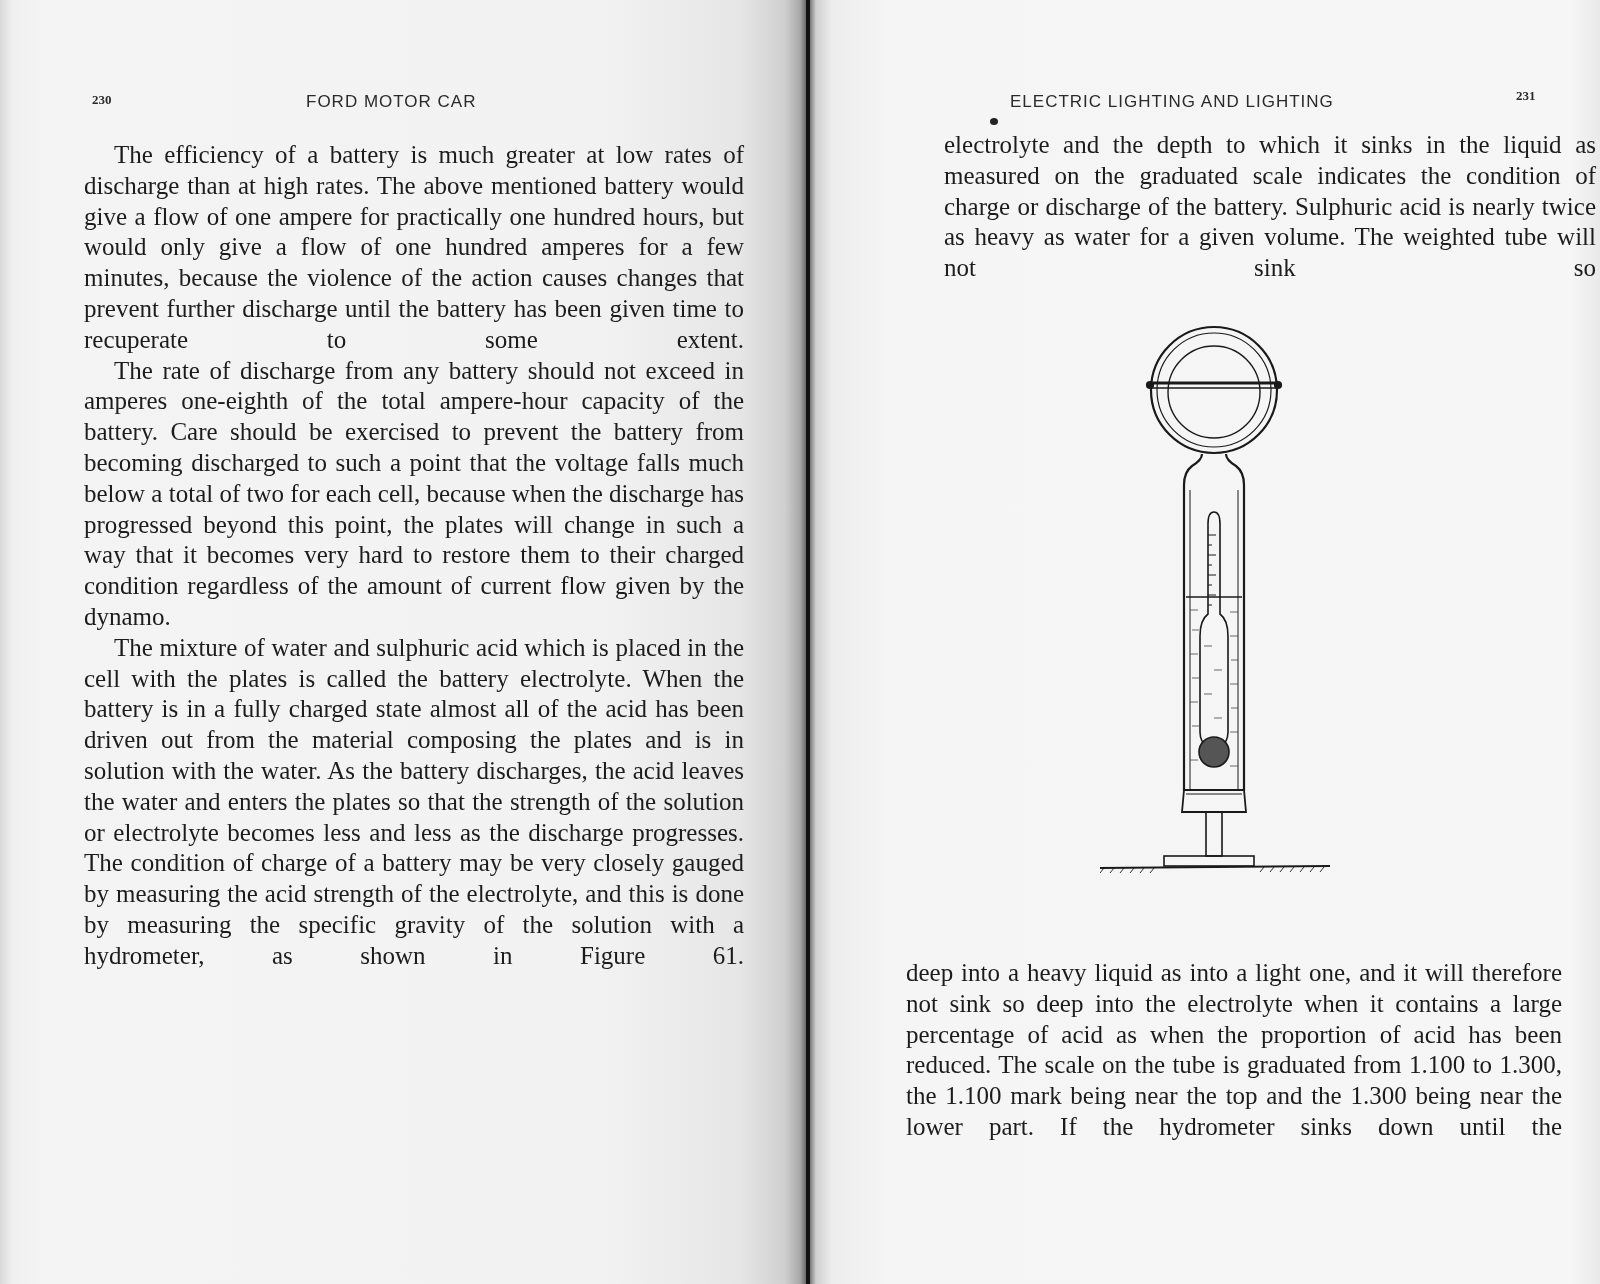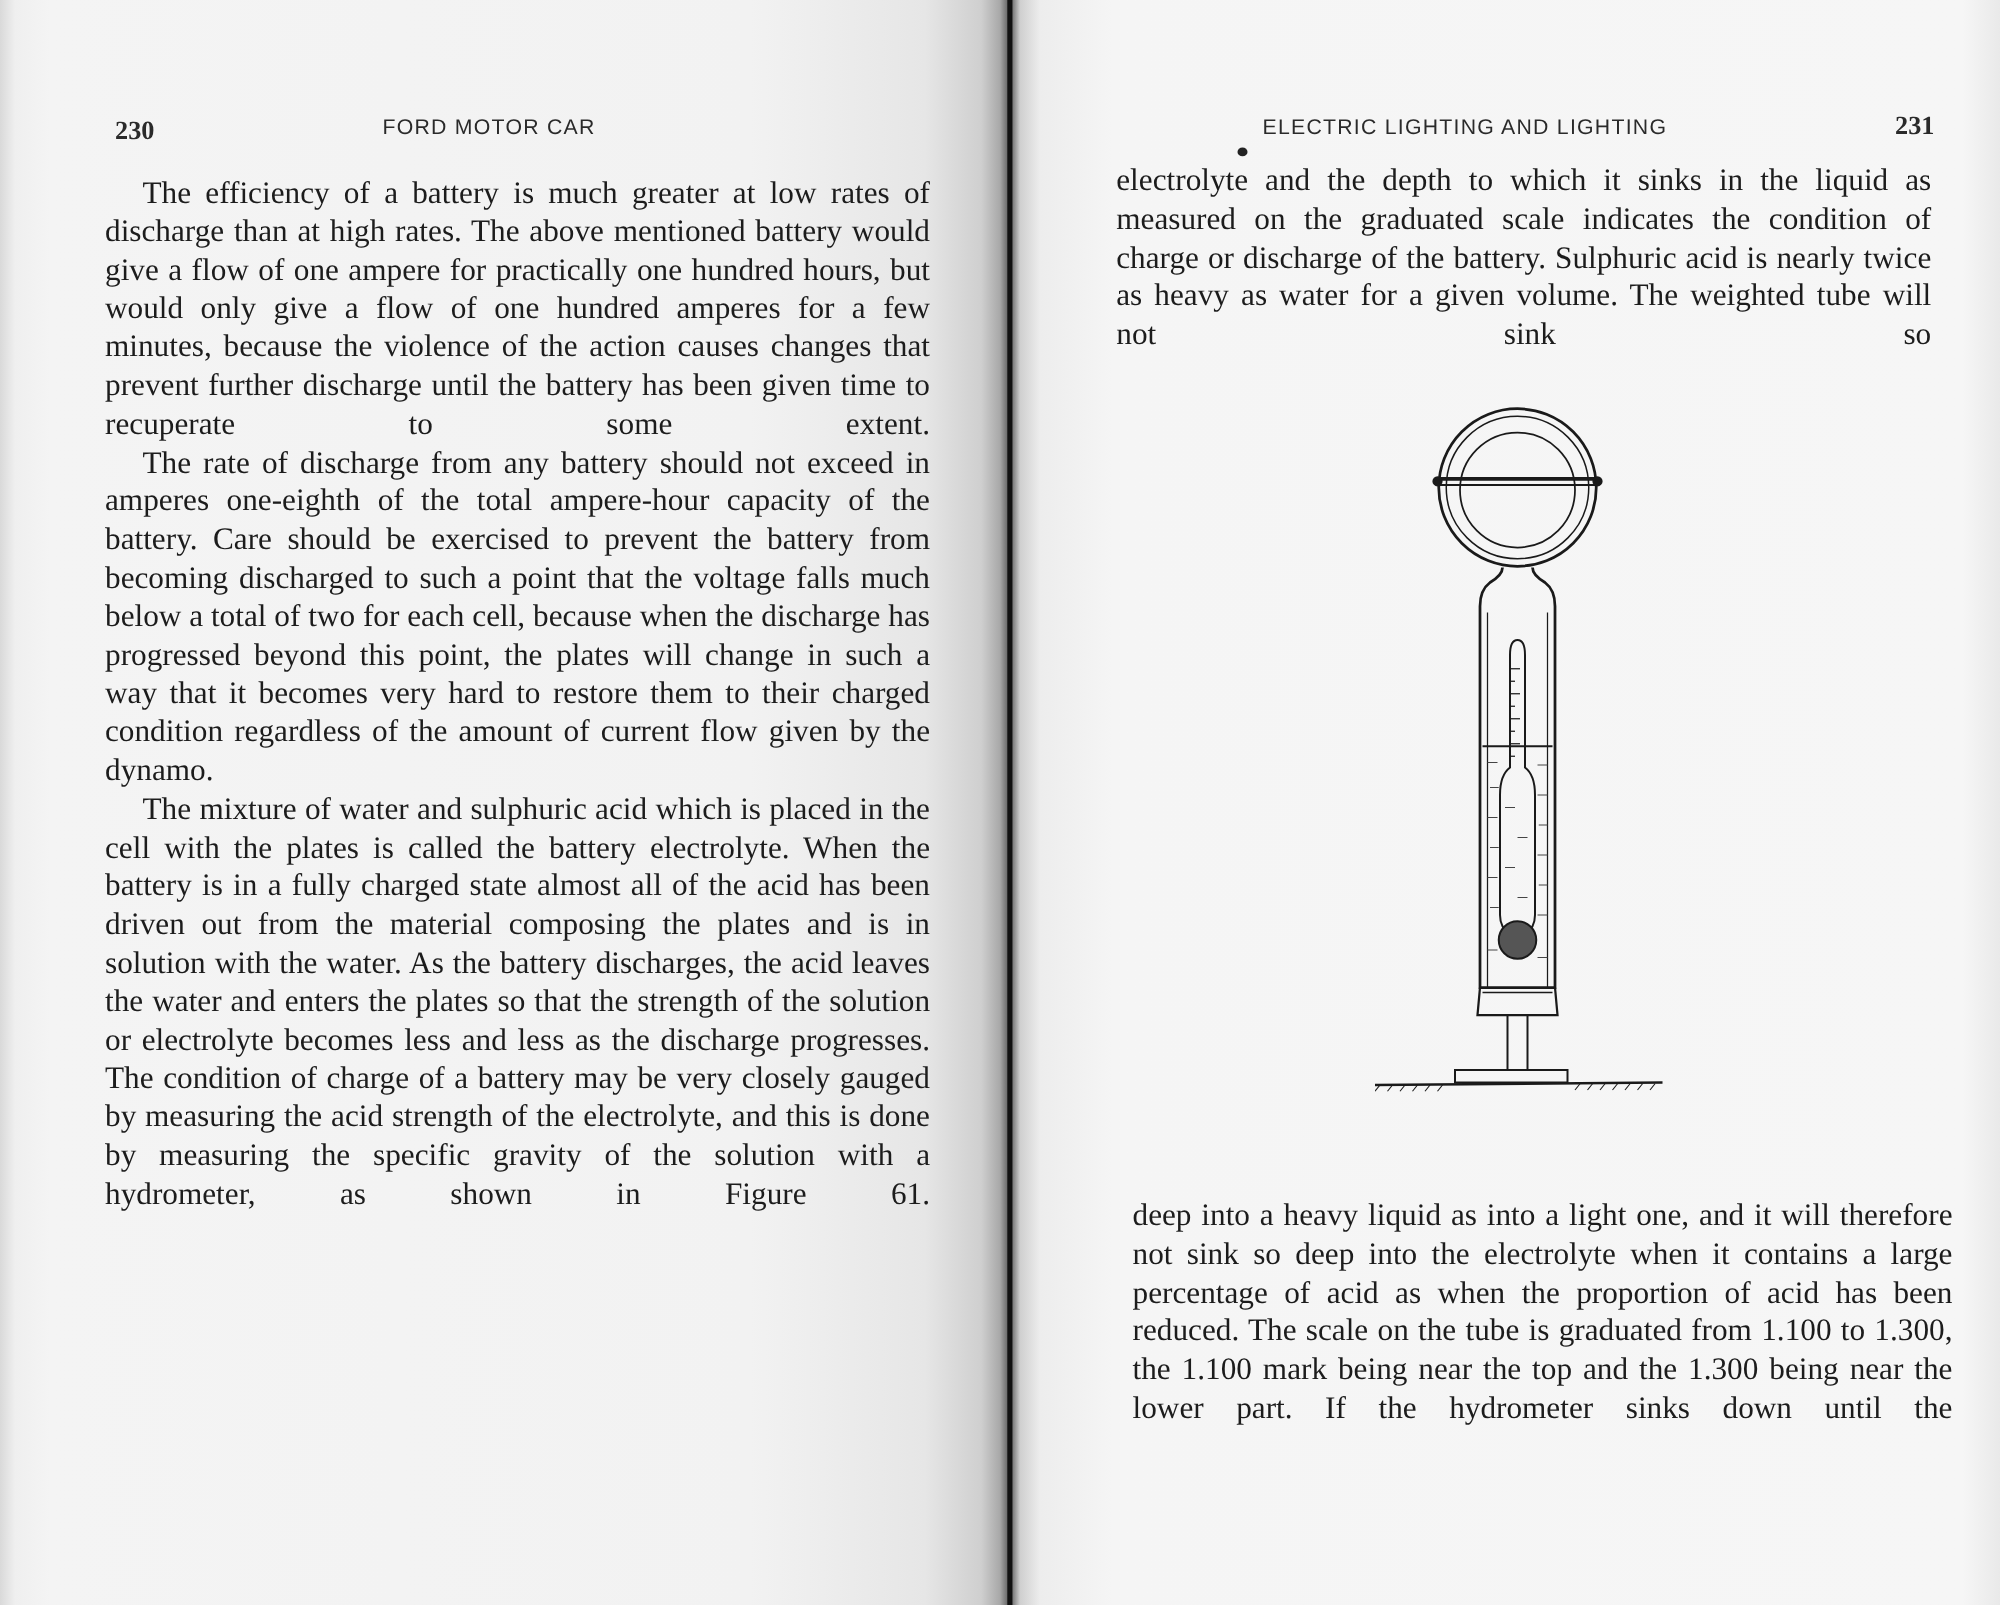--- a/index.html
+++ b/index.html
@@ -19,30 +19,30 @@
   }
   .page-right {
     left: 810px; width: 790px;
     background: linear-gradient(to right, #777 0px, #cfcfcf 6px, #ededed 22px, #f5f5f5 80px, #f6f6f6 760px, #e9e9e9 790px);
   }
   .gutter { position: absolute; left: 806px; top: 0; width: 4px; height: 1284px; background: #111; }
   .running-head {
     position: absolute; top: 92px; font-size: 17px; letter-spacing: 1px;
     font-family: Liberation Sans, sans-serif; color: #2a2a2a;
   }
-  .page-num { position: absolute; font-size: 21px; font-weight: bold; font-family: "Liberation Serif", serif; color: #2a2a2a; }
+  .page-num { position: absolute; font-size: 13px; font-weight: bold; font-family: "Liberation Serif", serif; color: #2a2a2a; }
   .body-text {
     position: absolute; font-size: 25px; line-height: 30.8px;
     text-align: justify; text-align-last: justify;
     font-family: "Liberation Serif", serif;
   }
   .body-text p { margin: 0; text-indent: 30px; }
   .body-text p.cont { text-indent: 0; }
   .left-body { left: 84px; top: 140px; width: 660px; }
-  .right-top { left: 893px; top: 130px; width: 652px; }
+  .right-top { left: 944px; top: 130px; width: 652px; }
   .right-bottom { left: 906px; top: 958px; width: 656px; }
   .figure { position: absolute; left: 1100px; top: 320px; width: 260px; height: 580px; }
   .caption {
     position: absolute; left: 1004px; top: 904px; width: 470px;
     font-size: 17px; letter-spacing: 1px; text-align: center;
     font-family: "Liberation Serif", serif; color: #2a2a2a;
   }
   .ink-dot { position: absolute; left: 990px; top: 118px; width: 8px; height: 7px; background: #222; border-radius: 50%; }
 </style>
 </head>

